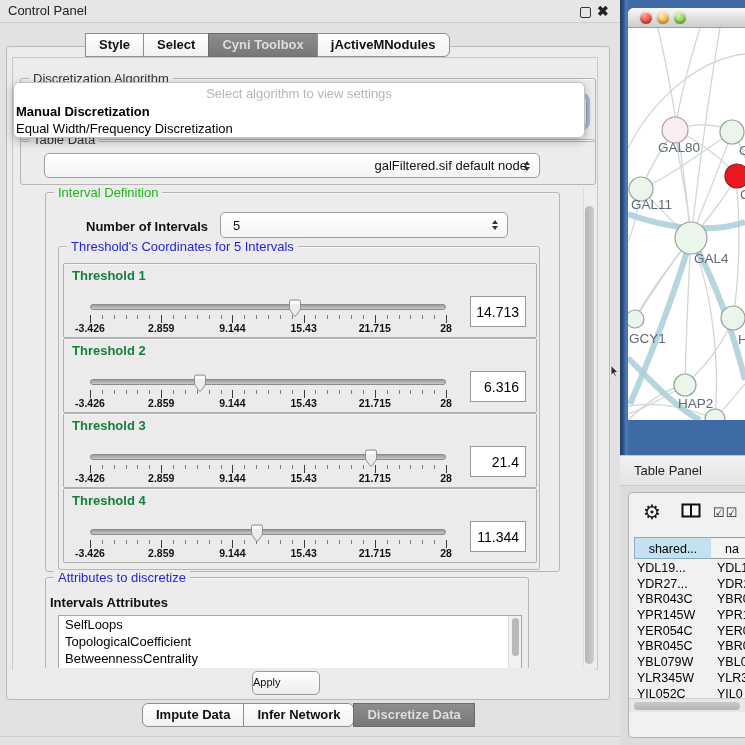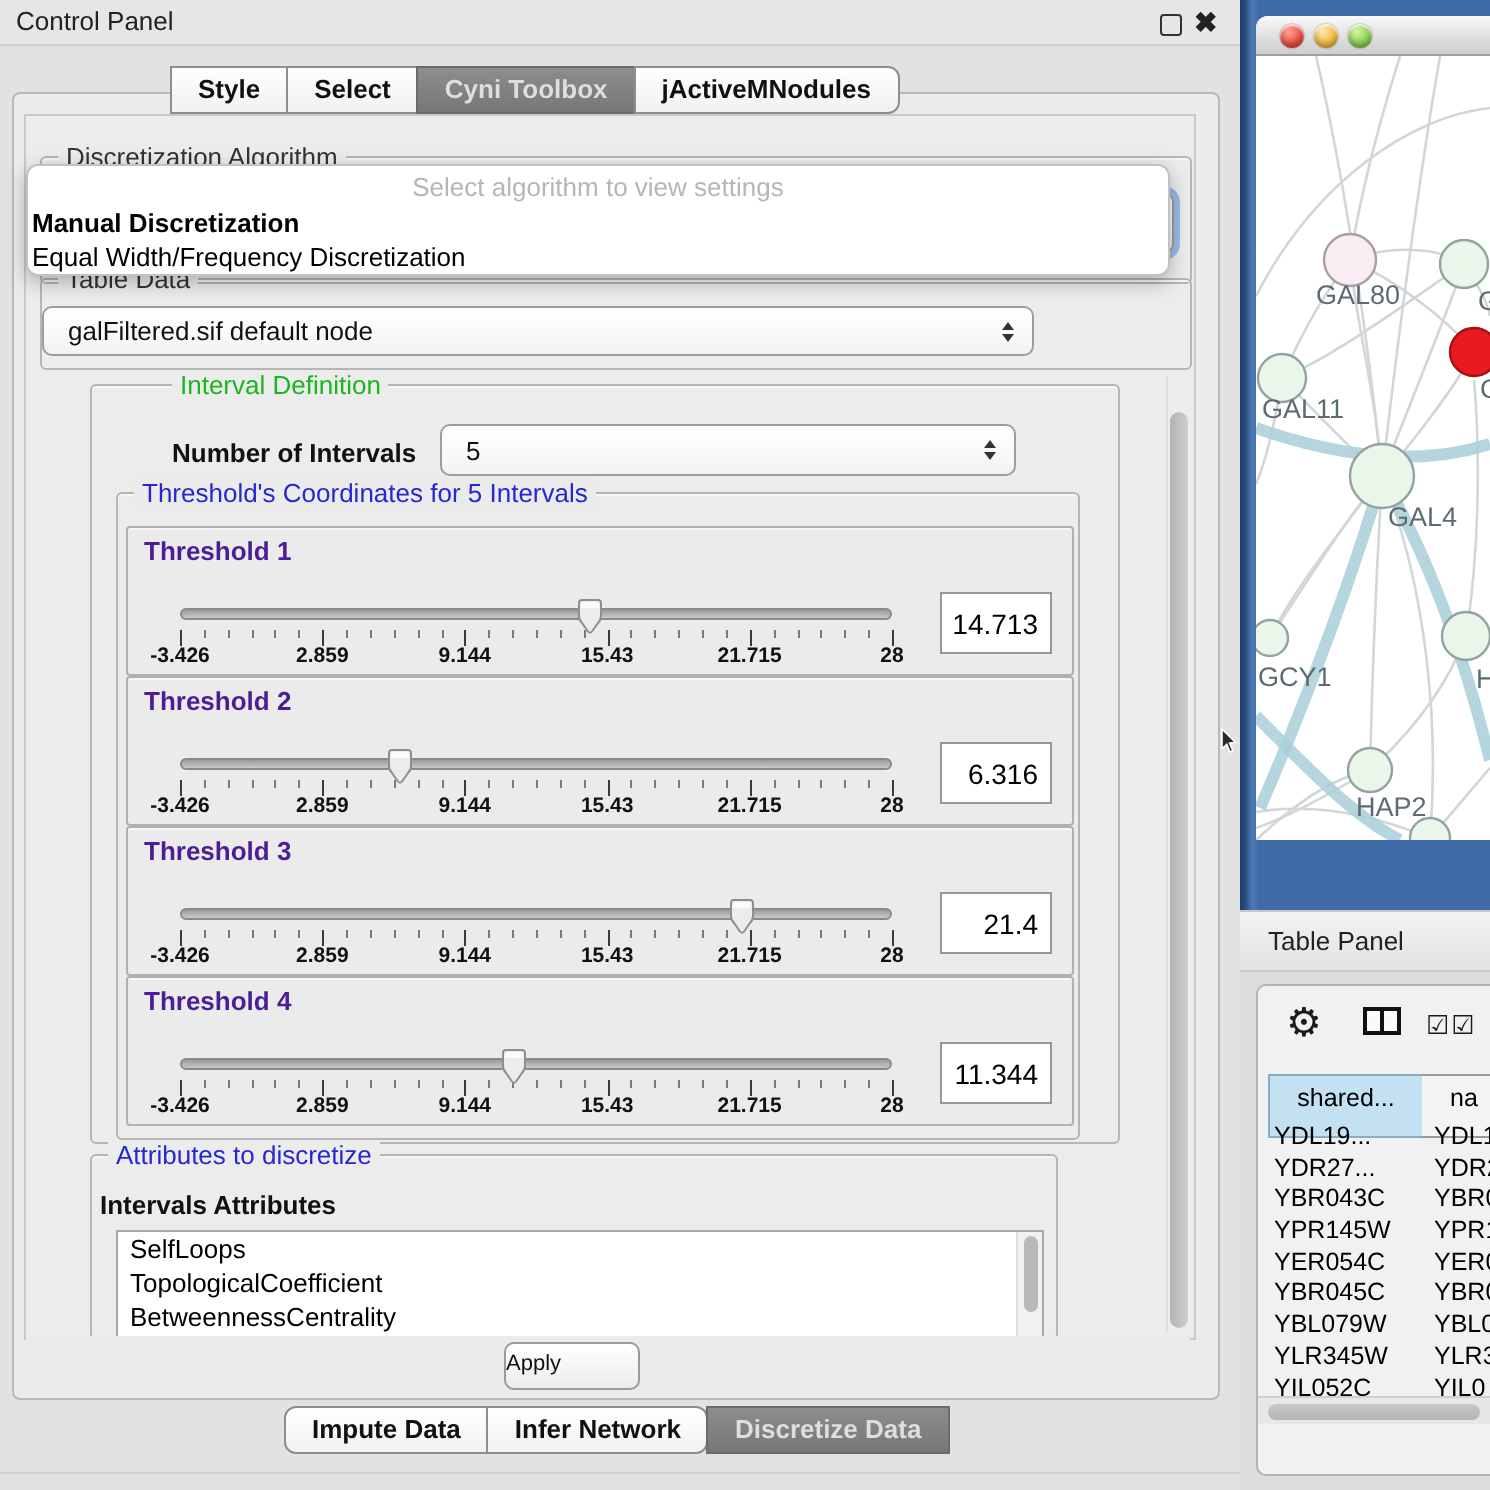--- a/index.html
+++ b/index.html
@@ -24,41 +24,41 @@
   .tab{height:22px;line-height:22px;padding:0 13px;background:linear-gradient(#ffffff,#f1f1f1);
        border:1px solid #8e8e8e;margin-left:-1px;font-size:13px;font-weight:bold;color:#111;
        display:flex;align-items:center;gap:5px;white-space:nowrap;}
   .tab.first{border-radius:6px 0 0 6px;margin-left:0;}
   .tab.last{border-radius:0 6px 6px 0;}
   .tab.selected{background:linear-gradient(#8d8d8d,#777777);color:#dedede;border-color:#6b6b6b;}
   
   .groupbox{position:absolute;border:1px solid #b5b5b5;border-radius:3px;
             box-shadow:inset 0 1px 0 rgba(255,255,255,.55);}
   .legend{position:absolute;top:-8px;left:8px;background:#ececec;padding:0 4px;font-size:13px;color:#333;white-space:nowrap;}
-  .legend.green{color:#1db51d;margin-left:32px;}
+  .legend.green{color:#1db51d;}
   .legend.blue{color:#2626d2;}
   
   .combo{position:absolute;background:linear-gradient(#ffffff,#f3f3f3);border:1px solid #9d9d9d;
          border-radius:5px;font-size:13px;color:#111;display:flex;align-items:center;padding:0 12px;box-sizing:border-box;}
   .combo.focus{box-shadow:0 0 0 3px rgba(98,155,235,.6);}
   .combo .arrows{position:absolute;right:9px;top:50%;transform:translateY(-50%);display:flex;flex-direction:column;align-items:center;gap:2px;}
   .arr-up{width:0;height:0;border-left:3.5px solid transparent;border-right:3.5px solid transparent;border-bottom:4.5px solid #333;}
   .arr-dn{width:0;height:0;border-left:3.5px solid transparent;border-right:3.5px solid transparent;border-top:4.5px solid #333;}
   
   .popup{position:absolute;left:13px;top:82px;width:570px;height:54px;background:#fff;
          border:1px solid #c2c2c2;border-radius:6px;box-shadow:0 3px 10px rgba(0,0,0,.28);z-index:30;
          font-size:13px;overflow:hidden;}
   .popup-prompt{height:18px;line-height:18px;text-align:center;color:#b6b6b6;padding-top:2px;}
   .popup-option{height:17px;line-height:17px;padding-left:2px;color:#000;}
   .popup-option.bold{font-weight:bold;}
   
   #thresholds-group{position:absolute;left:58px;top:246px;width:480px;height:322px;}
   .t-panel{position:absolute;left:4px;width:472px;height:73px;background:#ebebeb;
            border:1px solid #b0b0b0;border-radius:2px;box-shadow:inset 0 1px 0 rgba(255,255,255,.6);}
-  .t-label{position:absolute;left:8px;top:4px;font-size:13px;font-weight:bold;color:#4c1d95;}
+  .t-label{position:absolute;left:8px;top:4px;font-size:13px;font-weight:bold;color:#15803d;}
   .t-track{position:absolute;left:26px;top:40px;width:356px;height:6px;border-radius:3px;
            background:linear-gradient(#9b9b9b,#c9c9c9);border:1px solid #8a8a8a;box-sizing:border-box;}
   .t-thumb{position:absolute;top:35px;width:16px;height:19px;}
   .t-tick{position:absolute;width:1px;}
   .t-tick.minor{top:51px;height:4px;background:#7a7a7a;}
   .t-tick.major{top:51px;height:8px;background:#3a3a3a;}
   .t-ticklabel{position:absolute;top:58px;font-size:10.5px;font-weight:bold;color:#111;
                transform:translateX(-50%);white-space:nowrap;}
   .t-value{position:absolute;left:406px;top:32px;width:56px;height:31px;background:#fff;
            border:1px solid #989898;font-size:14px;color:#000;display:flex;align-items:center;
@@ -97,21 +97,21 @@
   .tp-bar{position:absolute;left:620px;top:455px;width:125px;height:31px;
           background:linear-gradient(#f2f2f2,#e3e3e3);border-top:1px solid #c6c6c6;border-bottom:1px solid #cccccc;box-sizing:border-box;}
   .tp-bar .tp-title{position:absolute;left:14px;top:0;line-height:30px;font-size:13px;color:#222;}
   .tp-under{position:absolute;left:620px;top:486px;width:125px;height:259px;background:#dcdcdc;}
   .table-outer{position:absolute;left:628px;top:492px;width:117px;height:246px;background:#f0f1f1;
                border:1px solid #b2b2b2;border-radius:5px 0 0 5px;border-right:none;box-sizing:border-box;overflow:hidden;}
   .tt-gear{position:absolute;left:14px;top:6px;font-size:20px;color:#1a1a1a;line-height:26px;}
   .tt-split{position:absolute;left:52px;top:10px;}
   .tt-checks{position:absolute;left:84px;top:12px;font-size:13px;color:#1a1a1a;letter-spacing:1px;}
   .thead{position:absolute;left:0;top:44px;width:117px;height:23px;}
-  .th-cell{position:absolute;top:0;height:32px;font-size:12.5px;line-height:22px;text-align:center;
+  .th-cell{position:absolute;top:0;height:22px;font-size:12.5px;line-height:22px;text-align:center;
            box-sizing:border-box;overflow:hidden;white-space:nowrap;}
   .th-cell.c1{left:5px;width:78px;background:#c3e1f0;border:1px solid #85aec2;color:#000;}
   .th-cell.c2{left:82px;width:40px;background:#f4f4f4;border:1px solid #9a9a9a;border-left:none;color:#000;text-align:left;padding-left:14px;}
   #table-rows{position:absolute;left:0;top:68px;width:117px;height:137px;overflow:hidden;}
   .trow{position:relative;height:15.7px;font-size:12.5px;color:#000;white-space:nowrap;}
   .trow .c1{position:absolute;left:8px;top:0;line-height:15.7px;}
   .trow .c2{position:absolute;left:88px;top:0;line-height:15.7px;}
   .h-scroll{position:absolute;left:0px;top:205px;width:117px;height:13px;background:#e7e7e7;border-top:1px solid #cfcfcf;}
   .h-thumb{position:absolute;left:5px;top:2.5px;width:106px;height:8px;border-radius:4px;background:linear-gradient(#c9c9c9,#b4b4b4);}
 </style>
@@ -151,21 +151,21 @@
     </div>
 
     <div class="popup">
       <div class="popup-prompt">Select algorithm to view settings</div>
       <div class="popup-option bold">Manual Discretization</div>
       <div class="popup-option">Equal Width/Frequency Discretization</div>
     </div>
 
     <div class="groupbox" style="left:20px;top:139px;width:574px;height:44px;">
       <span class="legend">Table Data</span>
-      <div class="combo" style="left:0;top:13px;width:496px;height:25px;">
+      <div class="combo" style="left:23px;top:13px;width:496px;height:25px;justify-content:flex-end;">
         <span>galFiltered.sif default node</span>
         <span class="arrows">
             <span class="arr-up"></span>
             <span class="arr-dn"></span>
           </span>
       </div>
     </div>
 
     <div class="groupbox" style="left:45px;top:192px;width:513px;height:378px;">
       <span class="legend green">Interval Definition</span>

